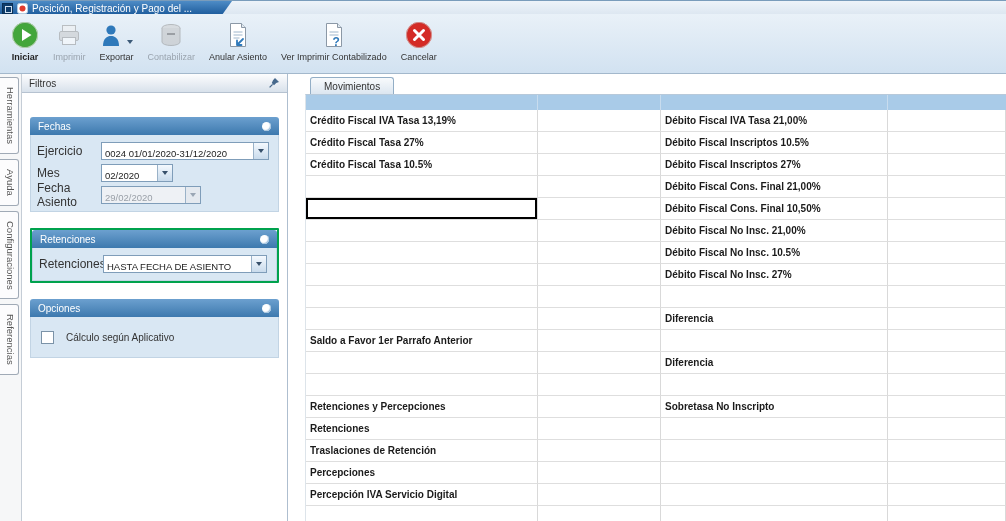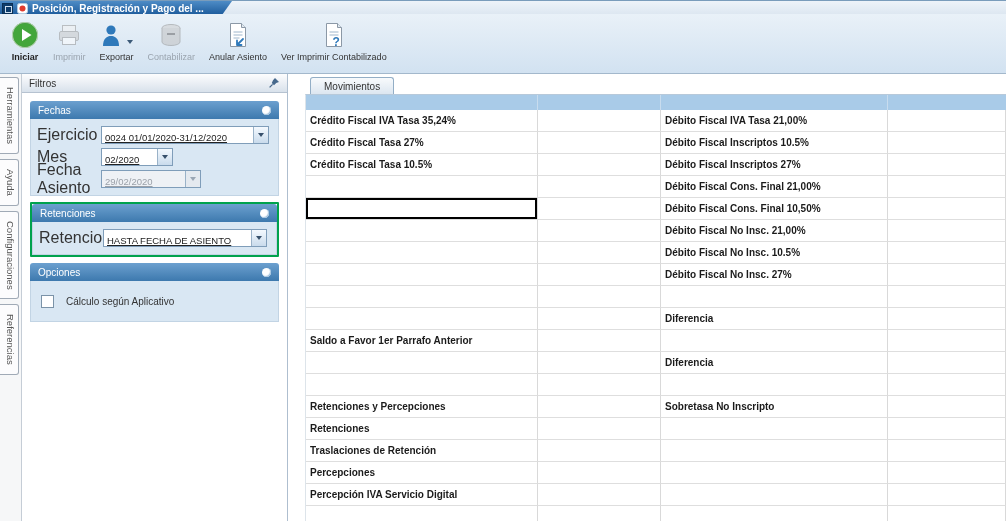--- a/index.html
+++ b/index.html
@@ -7,21 +7,21 @@
   .app{position:relative;width:1006px;height:521px;background:#fff;overflow:hidden;}
 
   
   .titlebar{position:absolute;left:0;top:0;width:1006px;height:14px;
     background:linear-gradient(#eef3f9,#dde7f1);border-top:1px solid #7a9cbb;}
   .title-tab{position:absolute;left:0;top:0;height:14px;min-width:232px;
     background:linear-gradient(#4e8cc6,#1d5b9b);color:#fff;display:flex;align-items:center;gap:4px;
     padding:0 18px 0 2px;clip-path:polygon(0 0,100% 0,calc(100% - 10px) 100%,0 100%);}
   .corner-icon{width:11px;height:11px;background:#0d3c6b;border:1px solid #0a2f55;display:inline-block;position:relative;}
   .corner-icon::after{content:"";position:absolute;left:2px;top:2px;width:5px;height:5px;border:1px solid #cfe0f0;}
-  .title-text{font-size:10px;font-weight:bold;white-space:nowrap;}
+  .title-text{font-size:10px;font-weight:normal;white-space:nowrap;}
 
   
   .toolbar{position:absolute;left:0;top:14px;width:1006px;height:60px;
     background:linear-gradient(#e9f1f8,#d2e2f1);border-bottom:1px solid #a3b8cc;
     display:flex;align-items:flex-start;padding:3px 2px 0 4px;}
   .tb-btn{display:flex;flex-direction:column;align-items:center;justify-content:flex-start;
     gap:1px;padding:2px 7px;min-width:42px;border-radius:3px;cursor:default;}
   .tb-icon-row{height:32px;display:flex;align-items:center;gap:2px;}
   .tb-label{font-size:9px;color:#333;white-space:nowrap;line-height:11px;}
   .tb-btn.primary .tb-label{font-weight:bold;color:#222;}
@@ -36,29 +36,29 @@
     border:1px solid #a0aab6;border-left:none;border-radius:0 3px 3px 0;padding:9px 2px;width:19px;
     text-align:center;white-space:nowrap;cursor:default;}
 
   
   .filters-panel{position:absolute;left:22px;top:74px;width:266px;height:447px;background:#fff;
     border-right:1px solid #aebecf;}
   .filters-caption{height:19px;background:linear-gradient(#fdfdfe,#d8e1eb);border-bottom:1px solid #b6c2d0;
     display:flex;align-items:center;justify-content:space-between;padding:1px 7px;font-size:10px;color:#333;}
   .pin{display:flex;align-items:center;cursor:pointer;}
   .sections{padding:8px 8px 0 8px;}
-  .section{margin-bottom:6px;}
+  .section{margin-bottom:6px;margin-top:16px;}
   .sec-header{height:18px;background:linear-gradient(#6ca0cf,#3d79ae);border-radius:3px 3px 0 0;
     color:#fff;font-size:10px;display:flex;align-items:center;justify-content:space-between;padding:0 8px;cursor:default;}
   .bullet{width:9px;height:9px;border-radius:50%;background:#fff;box-shadow:inset -1px -1px 1px #9fc0dd;}
   .sec-body{background:#d9e7f3;border:1px solid #c2d4e4;border-top:none;padding:5px 6px;}
   .field-row{display:flex;align-items:center;height:22px;}
-  .f-label{width:64px;font-size:16px;color:#333;flex:none;}
+  .f-label{width:64px;font-size:12px;color:#333;flex:none;}
   .combo{height:18px;background:#fff;border:1px solid #7f9db9;display:flex;align-items:stretch;overflow:hidden;}
-  .combo-text{flex:1;font-size:9.5px;color:#222;line-height:16px;padding:3px 3px;white-space:nowrap;overflow:hidden;text-decoration:underline;}
+  .combo-text{flex:1;font-size:9.5px;color:#222;line-height:16px;padding:3px 3px;white-space:nowrap;overflow:hidden;}
   .combo-btn{width:15px;flex:none;background:linear-gradient(#f4f9fe,#c9dbec);border-left:1px solid #9ab2c8;
     display:flex;align-items:center;justify-content:center;cursor:pointer;}
   .tri{width:0;height:0;border-left:3.5px solid transparent;border-right:3.5px solid transparent;border-top:4.5px solid #37506b;}
   .combo.disabled{background:#eef1f5;}
   .combo.disabled .combo-text{color:#9aa0a8;}
   .combo.disabled .combo-btn{background:#e4e9ef;}
   .combo.disabled .tri{border-top-color:#9aa6b4;}
   .section.highlight{border:2px solid #00A24D;padding:0;border-radius:1px;}
   .check-row{display:flex;align-items:center;gap:12px;height:30px;padding-left:4px;}
   .checkbox{width:13px;height:13px;background:#fff;border:1px solid #7b93a8;flex:none;cursor:pointer;
@@ -168,20 +168,30 @@
             <path d="M4.5 2.5 h11 l4 4 v19 h-15 z" fill="#fff" stroke="#8b98a6"></path>
             <path d="M15.5 2.5 v4 h4" fill="#e2eaf1" stroke="#8b98a6"></path>
             <line x1="7.5" y1="11" x2="16.5" y2="11" stroke="#9fb6cc"></line>
             <line x1="7.5" y1="14" x2="16.5" y2="14" stroke="#9fb6cc"></line>
             <text x="10.5" y="25" font-size="12" font-weight="bold" fill="#2f79ba">?</text>
           </svg>
       </span>
       <span class="tb-label">Ver Imprimir Contabilizado</span>
     </div>
 
+    <div class="tb-btn">
+      <span class="tb-icon-row">
+        <svg width="28" height="28" viewBox="0 0 28 28">
+            <circle cx="14" cy="14" r="12.5" fill="#d42b26" stroke="#9c1f1c"></circle>
+            <circle cx="14" cy="14" r="12.5" fill="none" stroke="#f0b5b2" stroke-width="1.2" opacity="0.7"></circle>
+            <path d="M9.5 9.5 L18.5 18.5 M18.5 9.5 L9.5 18.5" stroke="#fff" stroke-width="3" stroke-linecap="round"></path>
+          </svg>
+      </span>
+      <span class="tb-label">Cancelar</span>
+    </div>
 
   </div>
 
   <div class="side-tabs">
     <div class="vtab">Herramientas</div>
     <div class="vtab">Ayuda</div>
     <div class="vtab">Configuraciones</div>
     <div class="vtab">Referencias</div>
   </div>
 
@@ -273,21 +283,21 @@
       <span>Movimientos</span>
     </div>
     <div class="grid-wrap">
       <div class="grid-header">
           <div class="ghcell"></div>
           <div class="ghcell"></div>
           <div class="ghcell"></div>
           <div class="ghcell"></div>
         </div>
       <div class="grid-body">
-          <div class="gcell glabel">Crédito Fiscal IVA Tasa 35,24%</div>
+          <div class="gcell glabel">Crédito Fiscal IVA Tasa 13,19%</div>
           <div class="gcell gvalue"></div>
           <div class="gcell glabel">Débito Fiscal IVA Tasa 21,00%</div>
           <div class="gcell gvalue"></div>
           <div class="gcell glabel">Crédito Fiscal Tasa 27%</div>
           <div class="gcell gvalue"></div>
           <div class="gcell glabel">Débito Fiscal Inscriptos 10.5%</div>
           <div class="gcell gvalue"></div>
           <div class="gcell glabel">Crédito Fiscal Tasa 10.5%</div>
           <div class="gcell gvalue"></div>
           <div class="gcell glabel">Débito Fiscal Inscriptos 27%</div>

